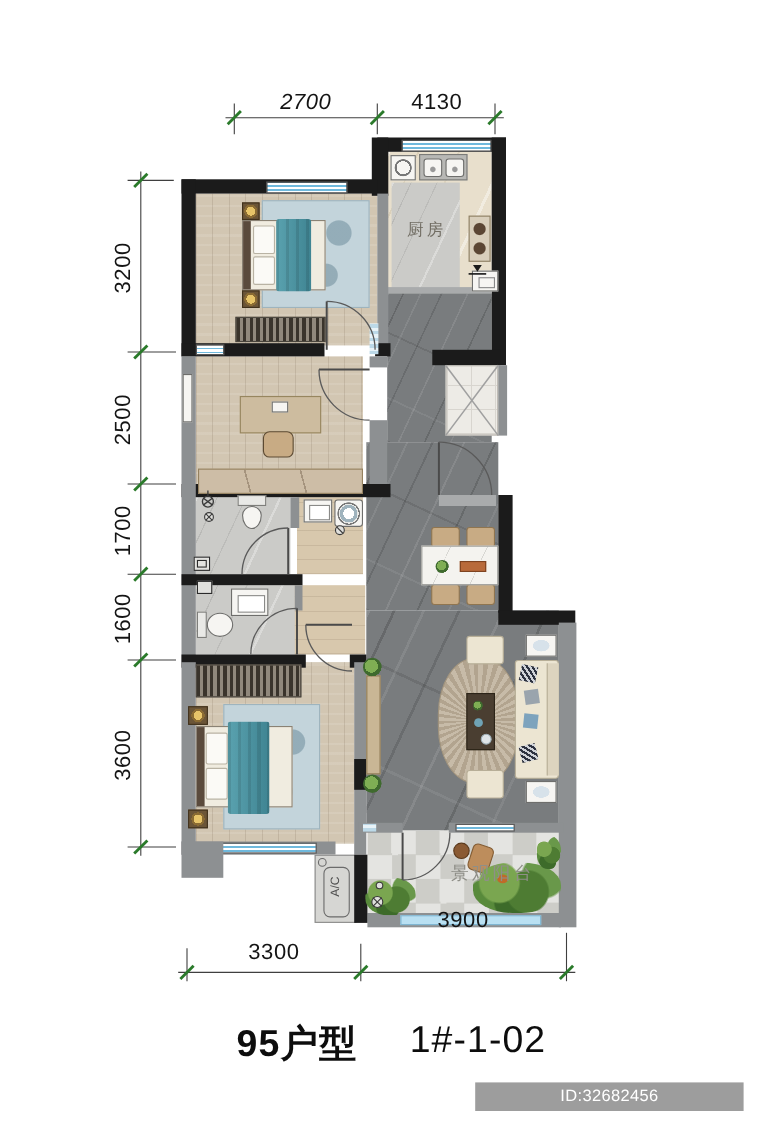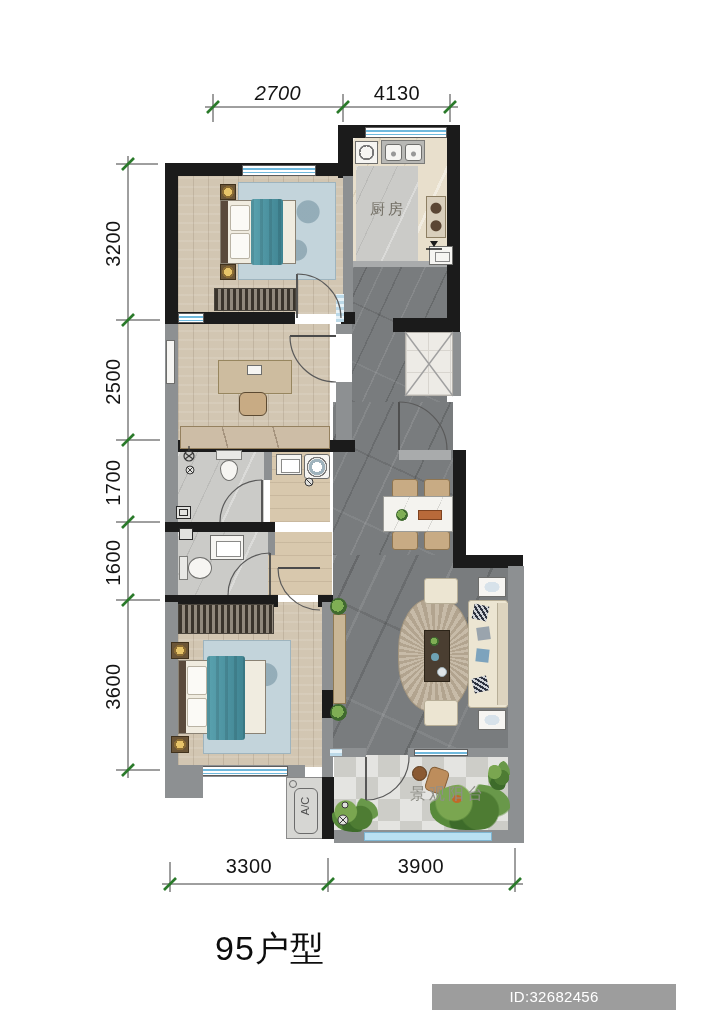--- a/index.html
+++ b/index.html
@@ -296,18 +296,19 @@
   </svg>
 
   <div class="dim" style="left:238px;top:82px;width:80px;font-style:italic;">2700</div>
   <div class="dim" style="left:357px;top:82px;width:80px;">4130</div>
   <div class="dim dimV" style="left:73px;top:232px;width:80px;">3200</div>
   <div class="dim dimV" style="left:73px;top:370px;width:80px;">2500</div>
   <div class="dim dimV" style="left:73px;top:471px;width:80px;">1700</div>
   <div class="dim dimV" style="left:73px;top:551px;width:80px;">1600</div>
   <div class="dim dimV" style="left:73px;top:675px;width:80px;">3600</div>
   <div class="dim" style="left:209px;top:855px;width:80px;">3300</div>
-  <div class="dim" style="left:381px;top:855px;width:80px;">3900</div>
-
-  <div class="title" style="left:205px;width:130px;">95户型</div>
+  <div class="dim" style="left:381px;top:826px;width:80px;">3900</div>
+
+  <div class="title" style="left:205px;width:130px;font-weight:bold;">95户型</div>
+  <div class="title" style="left:372px;width:125px;">1#-1-02</div>
   <div id="idbadge">ID:32682456 NO:20251220104210853102</div>
 
 </div>
 
 </body></html>

